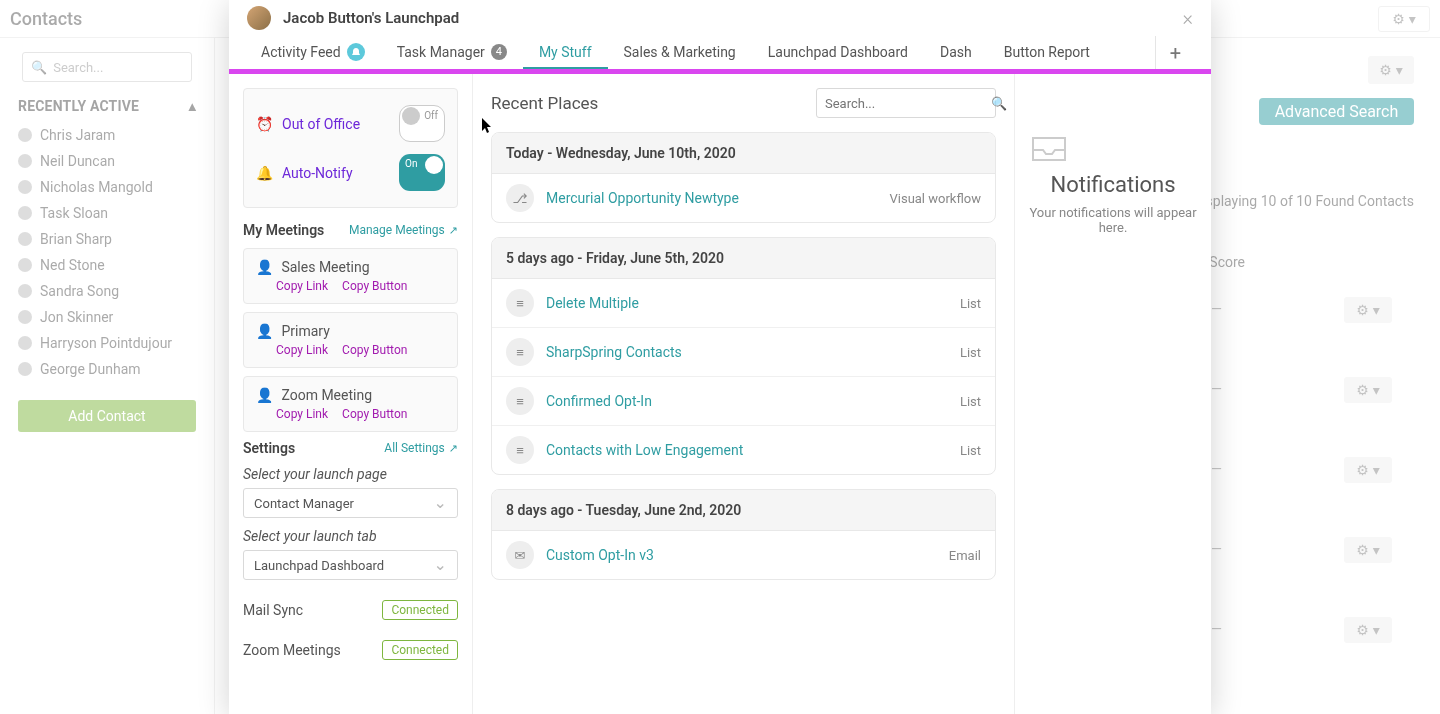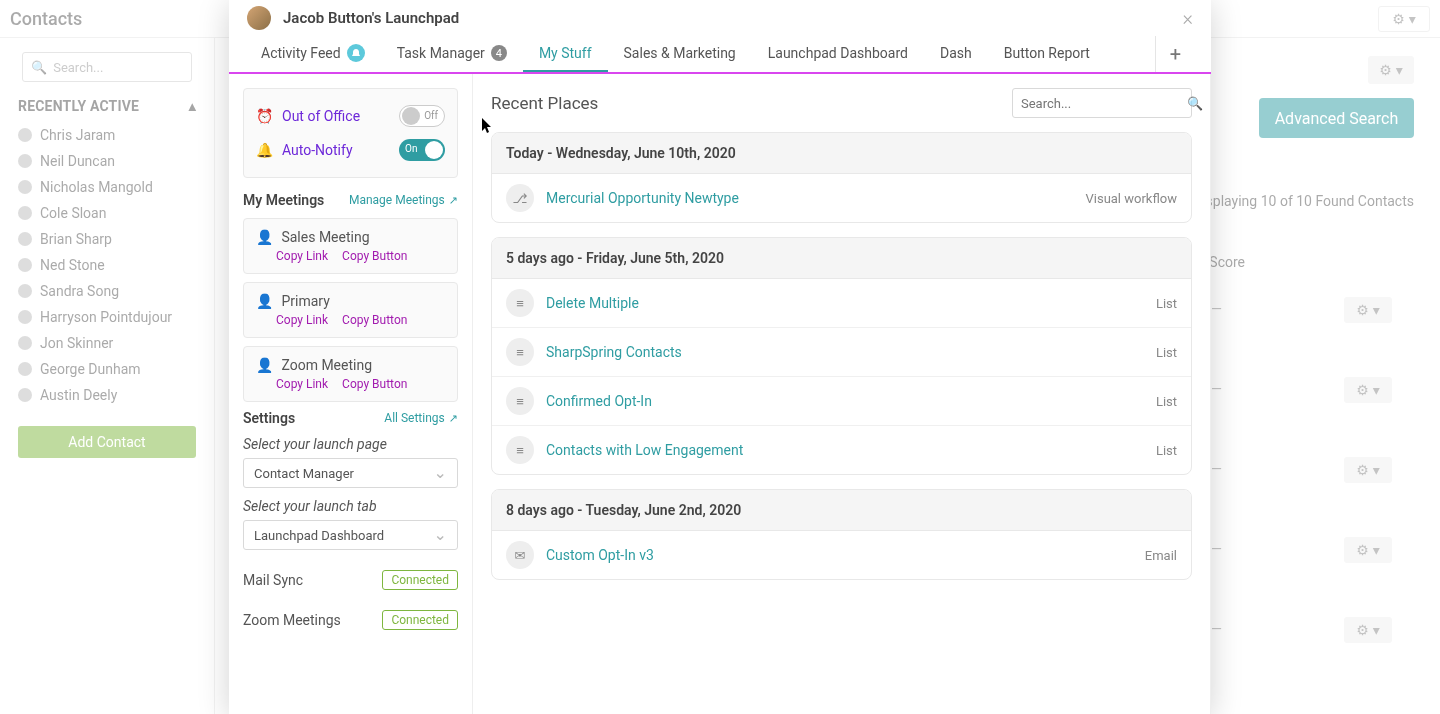--- a/index.html
+++ b/index.html
@@ -10,51 +10,51 @@
     .bg-header { height: 38px; border-bottom: 1px solid #e5e5e5; display: flex; align-items: center; padding: 0 10px; gap: 10px;}
     .bg-header-title { font-size: 18px; font-weight: 500; color: #555; }
     .bg-header-gear { margin-left: auto; width: 52px; height: 26px; border: 1px solid #e5e5e5; border-radius: 3px; display: flex; align-items: center; justify-content: center; gap: 4px; color: #888;}
     .bg-sidebar { position: absolute; left: 0; top: 38px; width: 215px; bottom: 0; border-right: 1px solid #e5e5e5; padding: 14px 10px;}
     .bg-search { width: 170px; height: 30px; border: 1px solid #ccc; border-radius: 3px; margin: 0 auto 16px; display: flex; align-items: center; padding: 0 8px; gap: 6px; color: #999; font-size: 13px;}
     .bg-section-title { font-weight: 700; font-size: 14px; color: #4a4a4a; display: flex; align-items: center; justify-content: space-between; padding: 0 8px 8px; letter-spacing: 0.2px;}
     .bg-contact { display: flex; align-items: center; gap: 8px; padding: 5px 8px; color: #555; font-size: 14px;}
     .bg-avatar { width: 14px; height: 14px; border-radius: 50%; background: #bbb; flex-shrink: 0;}
     .bg-add-btn { margin: 18px 8px 0; height: 32px; background: #7eb63f; color: #fff; border-radius: 3px; display: flex; align-items: center; justify-content: center; font-size: 14px;}
     .bg-right { position: absolute; left: 215px; right: 0; top: 38px; bottom: 0; padding: 20px;}
-    .bg-adv-search { position: absolute; right: 26px; top: 60px; width: 155px; height: 40px; background: #2f9da2; color: #fff; border-radius: 4px; display: flex; align-items: center; justify-content: center; font-size: 16px;}
+    .bg-adv-search { position: absolute; right: 26px; top: 60px; width: 155px; height: 27px; background: #2f9da2; color: #fff; border-radius: 4px; display: flex; align-items: center; justify-content: center; font-size: 16px;}
     .bg-top-gear { position: absolute; right: 26px; top: 18px; width: 46px; height: 28px; background: #eee; border-radius: 3px; display:flex; align-items:center; justify-content:center; gap:4px; color:#888;}
     .bg-displaying { position: absolute; right: 26px; top: 155px; font-size: 14px; color: #555;}
     .bg-score { position: absolute; right: 195px; top: 216px; font-size: 14px; color: #555;}
     .bg-row-gear { position: absolute; right: 48px; width: 48px; height: 26px; background: #eee; border-radius: 3px; display:flex; align-items:center; justify-content:center; gap:4px; color:#888;}
     .bg-dash { position: absolute; right: 218px; color: #888;}
     .bg-overlay { position: absolute; inset: 0; background: rgba(255,255,255,0.5);}
 
     
     .modal { position: absolute; left: 229px; top: 0; width: 982px; bottom: 0; background: #fff; box-shadow: 0 4px 30px rgba(0,0,0,0.18); display: flex; flex-direction: column;}
     .modal-header { height: 36px; display: flex; align-items: center; padding: 0 18px; gap: 12px;}
     .modal-avatar { width: 24px; height: 24px; border-radius: 50%; background: linear-gradient(135deg, #d4a574, #8b6f47);}
     .modal-title { font-size: 15px; font-weight: 600; color: #444;}
     .modal-close { margin-left: auto; color: #aaa; font-size: 20px; cursor: pointer; font-weight: 300;}
-    .modal-tabs { height: 38px; border-bottom: 2px solid #d946ef; display: flex; align-items: stretch; padding: 0 16px; gap: 0;}
+    .modal-tabs { height: 38px; border-bottom: 5px solid #d946ef; display: flex; align-items: stretch; padding: 0 16px; gap: 0;}
     .tab { padding: 0 16px; display: flex; align-items: center; gap: 6px; color: #555; font-size: 14px; border-bottom: 2px solid transparent; cursor: pointer;}
     .tab.active { color: #2f9da2; border-bottom-color: #2f9da2;}
     .tab .badge { background: #888; color: #fff; font-size: 11px; width: 16px; height: 16px; border-radius: 50%; display: inline-flex; align-items: center; justify-content: center;}
     .tab .bell-badge { width: 18px; height: 18px; border-radius: 50%; background: #5dc9db; display: inline-flex; align-items: center; justify-content: center; color:#fff;}
     .tab-add { margin-left: auto; width: 40px; border-left: 1px solid #e5e5e5; display: flex; align-items: center; justify-content: center; color: #777; font-size: 20px;}
 
     .modal-body { flex: 1; display: flex; overflow: hidden;}
     .col-left { width: 244px; border-right: 1px solid #eee; padding: 14px; overflow-y: auto;}
     .col-mid { flex: 1; padding: 14px 18px; overflow-y: auto; border-right: 1px solid #eee;}
     .col-right { width: 196px; padding: 60px 14px; text-align: center;}
 
     .panel-box { background: #fafafa; border: 1px solid #e8e8e8; border-radius: 4px; padding: 10px 12px; margin-bottom: 14px;}
     .toggle-row { display: flex; align-items: center; gap: 10px; padding: 6px 0;}
     .toggle-row .icon { color: #888; width: 16px;}
     .toggle-row .label { flex: 1; color: #6d28d9;}
-    .toggle { width: 46px; height: 22px; border-radius: 11px; position: relative; font-size: 10px;}
+    .toggle { width: 46px; height: 37px; border-radius: 11px; position: relative; font-size: 10px;}
     .toggle.off { background: #fff; border: 1px solid #ccc;}
     .toggle.off::after { content: ''; position: absolute; left: 2px; top: 1px; width: 18px; height: 18px; border-radius: 50%; background: #ccc;}
     .toggle.off .tlabel { position: absolute; right: 6px; top: 4px; color: #999;}
     .toggle.on { background: #2f9da2;}
     .toggle.on::after { content: ''; position: absolute; right: 2px; top: 2px; width: 18px; height: 18px; border-radius: 50%; background: #fff;}
     .toggle.on .tlabel { position: absolute; left: 6px; top: 4px; color: #fff;}
 
     .section-head { display: flex; margin: 4px 0 10px;}
     .section-head h3 { font-size: 14px; font-weight: 600; color: #444;}
     .section-head .link { margin-left: auto; color: #2f9da2; font-size: 12px; display: flex; align-items: center; gap: 4px;}
@@ -122,49 +122,45 @@
         <div class="bg-contact">
           <span class="bg-avatar"></span>
           <span>Neil Duncan</span>
         </div>
         <div class="bg-contact">
           <span class="bg-avatar"></span>
           <span>Nicholas Mangold</span>
         </div>
         <div class="bg-contact">
           <span class="bg-avatar"></span>
-          <span>Cole Sloan</span>
+          <span>Task Sloan</span>
         </div>
         <div class="bg-contact">
           <span class="bg-avatar"></span>
           <span>Brian Sharp</span>
         </div>
         <div class="bg-contact">
           <span class="bg-avatar"></span>
           <span>Ned Stone</span>
         </div>
         <div class="bg-contact">
           <span class="bg-avatar"></span>
           <span>Sandra Song</span>
         </div>
         <div class="bg-contact">
           <span class="bg-avatar"></span>
+          <span>Jon Skinner</span>
+        </div>
+        <div class="bg-contact">
+          <span class="bg-avatar"></span>
           <span>Harryson Pointdujour</span>
         </div>
         <div class="bg-contact">
           <span class="bg-avatar"></span>
-          <span>Jon Skinner</span>
-        </div>
-        <div class="bg-contact">
-          <span class="bg-avatar"></span>
           <span>George Dunham</span>
-        </div>
-        <div class="bg-contact">
-          <span class="bg-avatar"></span>
-          <span>Austin Deely</span>
         </div>
       </div>
     <div class="bg-add-btn">Add Contact</div>
   </div>
   <div class="bg-right">
     <div class="bg-top-gear">
       <span>⚙</span>
         <span>▾</span>
     </div>
     <div class="bg-adv-search">Advanced Search</div>
@@ -371,20 +367,29 @@
             <div class="group-header">8 days ago - Tuesday, June 2nd, 2020</div>
             <div class="group-row">
               <div class="row-icon">✉</div>
               <div class="row-name">Custom Opt-In v3</div>
               <div class="row-type">Email</div>
             </div>
           </div>
         </div>
     </div>
 
+    <div class="col-right">
+      <div class="notif-icon">
+        <svg width="40" height="30" viewBox="0 0 40 30">
+            <path d="M4 4 L36 4 L36 26 L4 26 Z M4 16 L14 16 L17 20 L23 20 L26 16 L36 16" fill="none" stroke="#ccc" stroke-width="2"></path>
+          </svg>
+      </div>
+      <div class="notif-title">Notifications</div>
+      <div class="notif-text">Your notifications will appear here.</div>
+    </div>
   </div>
 </div>
 
 <div class="cursor">
   <svg width="12" height="16" viewBox="0 0 12 16">
       <path d="M0 0 L0 13 L3 10 L5 15 L7 14 L5 9 L9 9 Z" fill="#000"></path>
     </svg>
 </div>
 
 </body></html>

